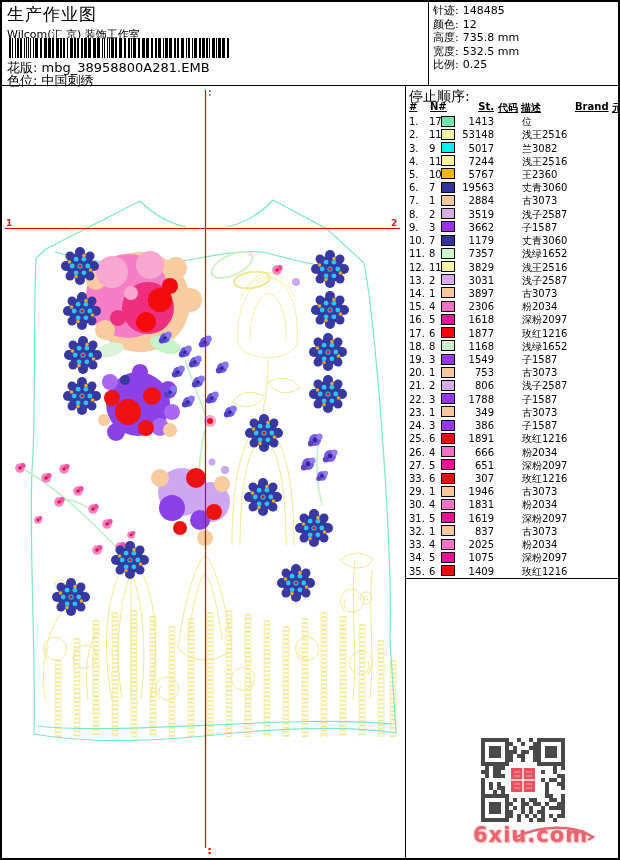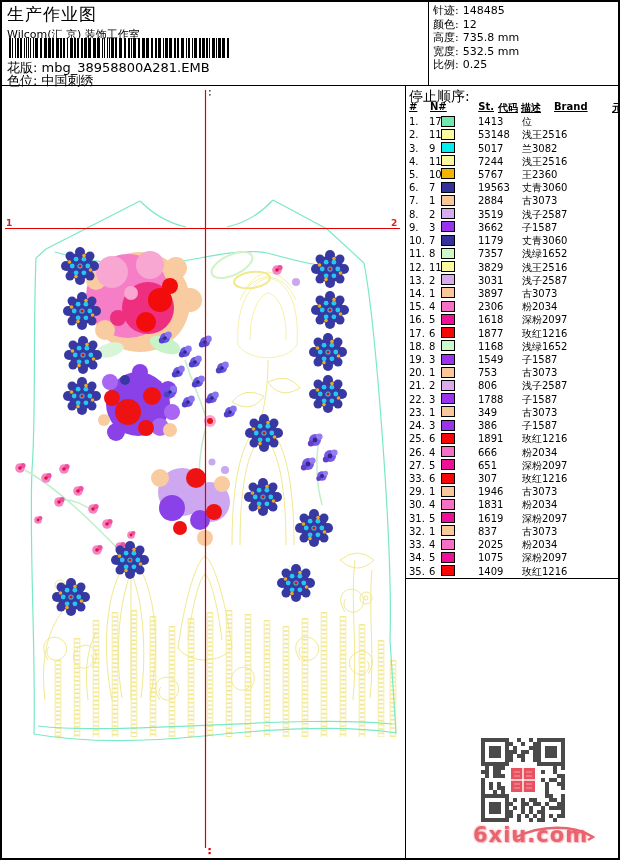--- a/index.html
+++ b/index.html
@@ -16,25 +16,25 @@
   .info{left:433px;top:4px;font-size:11px;line-height:13.5px;}
   .irow .ilabel{display:inline-block;margin-right:4px;}
   .hr-header{position:absolute;left:2px;right:2px;top:85px;border-top:1px solid #000;}
   .vr-info{position:absolute;left:428px;top:2px;height:83px;border-left:1px solid #000;}
   .vr-panel{position:absolute;left:405px;top:85px;height:773px;border-left:1px solid #000;}
   .hr-stops{position:absolute;left:405px;right:2px;top:578px;border-top:1px solid #000;}
   .stops{left:406px;top:86px;width:212px;height:492px;}
   .stops-title{position:absolute;left:3px;top:2px;font-size:14px;}
   .cols span{position:absolute;top:15px;font-size:10px;font-weight:bold;text-decoration:underline;}
   .c0{left:3px;} .c1{left:24px;} .c2{left:58px;width:30px;text-align:right;}
-  .c3{left:92px;} .c4{left:115px;} .c5{left:148px;} .c6{left:206px;font-family:Liberation Serif, serif;}
+  .c3{left:92px;} .c4{left:115px;} .c5{left:169px;} .c6{left:206px;font-family:Liberation Serif, serif;}
   #stops-rows{position:absolute;left:0;right:0;top:29px;}
   .srow{display:grid;grid-template-columns:23px 12px 21px 32px 28px auto;
         height:13.23px;font-size:10px;line-height:13px;align-items:center;}
-  .c-no{padding-left:3px;} .c-st{text-align:right;margin-left:16px;}
+  .c-no{padding-left:3px;} .c-st{text-align:right;}
   .swatch{display:inline-block;width:12px;height:9px;border:1px solid #000;vertical-align:middle;margin-top:-2px;}
   .design{position:absolute;left:2px;top:86px;}
   .design text{font:bold 9px "DejaVu Sans",sans-serif;}
   #qr{position:absolute;left:481px;top:738px;}
   .wm{left:473px;top:823px;font-size:21px;font-weight:bold;letter-spacing:1px;color:#E8646E;
       text-shadow:0 0 3px #F8BFC4,0 0 2px #F8BFC4,1px 1px 0 #F8BFC4;}
   #swoosh{position:absolute;left:500px;top:818px;}
 </style>
 </head>
 <body>

